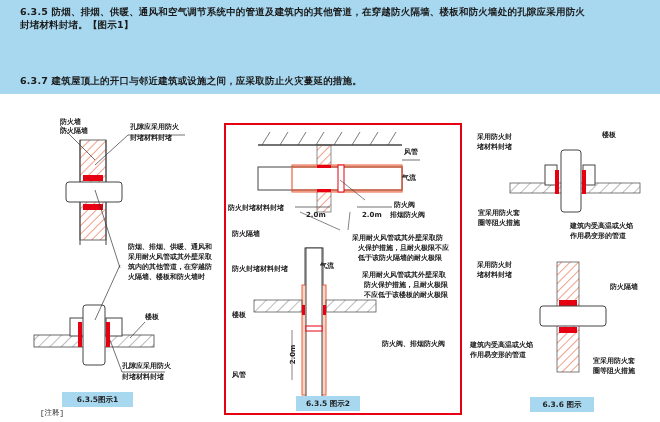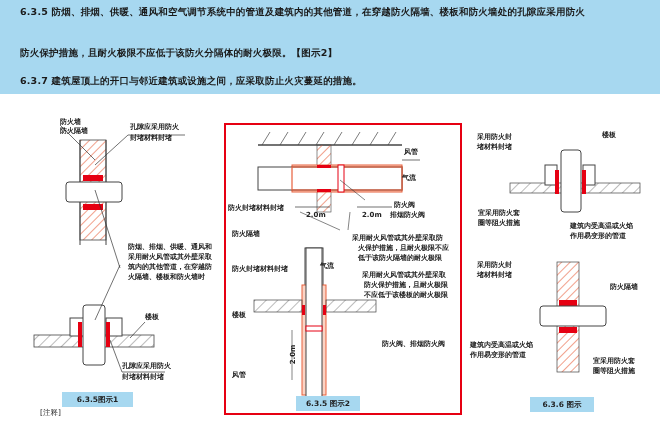--- a/index.html
+++ b/index.html
@@ -2,29 +2,29 @@
 <html><head>
 <meta charset="utf-8">
 <style>
   html,body{margin:0;padding:0;background:#fff;}
   body{width:660px;height:422px;position:relative;overflow:hidden;font-family:"DejaVu Sans",sans-serif;}
   .header{position:absolute;left:0;top:0;width:660px;height:94px;background:#a7d8f0;}
   .hl{position:absolute;left:20px;font-size:9.5px;color:#1a1a1a;white-space:nowrap;font-weight:bold;letter-spacing:0.2px;}
   .lbl{position:absolute;font-size:7px;color:#222;white-space:nowrap;line-height:9px;font-weight:bold;}
   .cap{position:absolute;background:#a7d8f0;font-size:7.5px;font-weight:bold;color:#222;text-align:center;line-height:15px;height:15px;}
   .redframe{position:absolute;left:224px;top:123px;width:238px;height:292px;border:2px solid #e60012;box-sizing:border-box;}
-  .note{position:absolute;left:40px;top:408px;font-size:7.5px;color:#222;}
+  .note{position:absolute;left:40px;top:408px;font-size:7.5px;color:#222;font-family:Liberation Mono, monospace;}
   svg{position:absolute;left:0;top:0;}
 </style>
 </head>
 <body>
 
 <div class="header">
   <div class="hl" style="top:6px">6.3.5  防烟、排烟、供暖、通风和空气调节系统中的管道及建筑内的其他管道，在穿越防火隔墙、楼板和防火墙处的孔隙应采用防火</div>
-  <div class="hl" style="top:47px">防火保护措施，且耐火极限不应低于该防火分隔体的耐火极限。【图示2】</div>
+  <div class="hl" style="top:19px">封堵材料封堵。【图示1】</div>
   <div class="hl" style="top:75px">6.3.7  建筑屋顶上的开口与邻近建筑或设施之间，应采取防止火灾蔓延的措施。</div>
 </div>
 
 <svg width="660" height="422">
   <defs>
     <pattern id="hatchRed" width="6" height="6" patternUnits="userSpaceOnUse" patternTransform="rotate(45)">
       <line x1="0" y1="0" x2="0" y2="6" stroke="#e8603c" stroke-width="1.2"></line>
     </pattern>
     <pattern id="hatchGray" width="8" height="8" patternUnits="userSpaceOnUse" patternTransform="rotate(45)">
       <line x1="0" y1="0" x2="0" y2="8" stroke="#555" stroke-width="0.8"></line>

